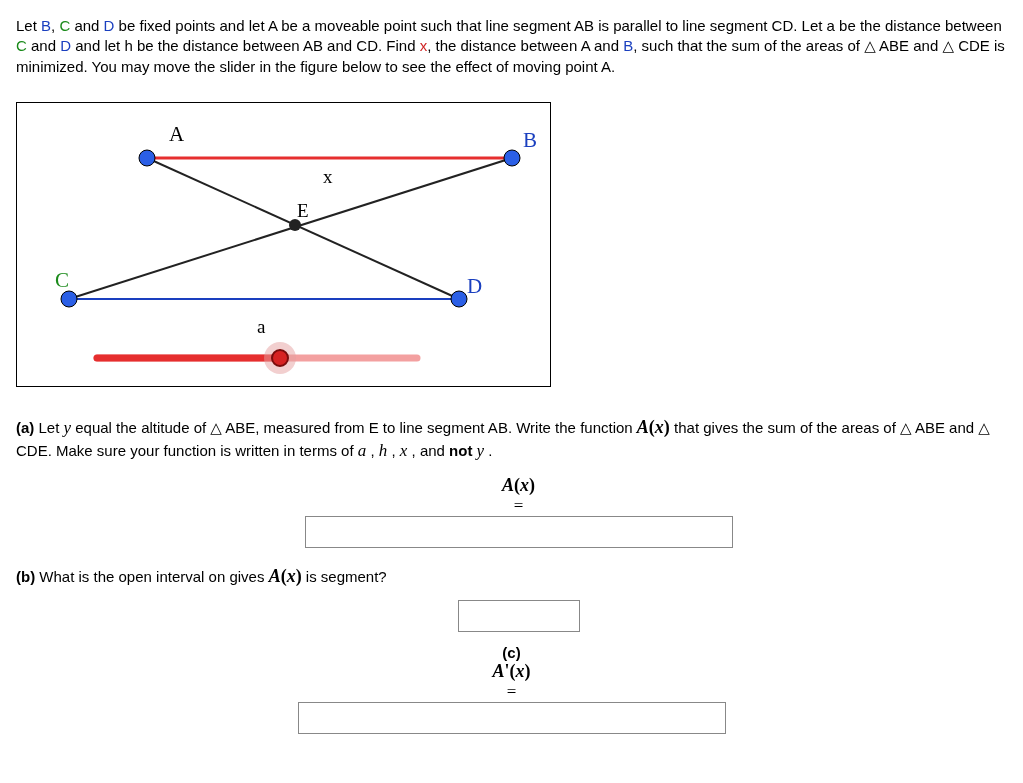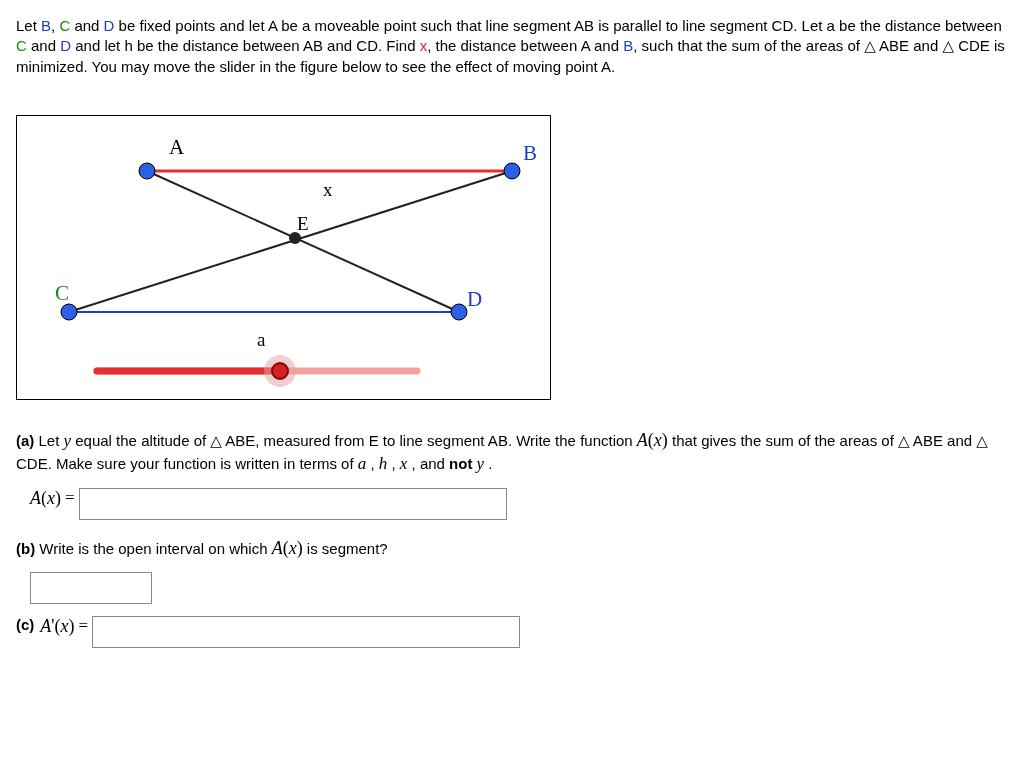--- a/index.html
+++ b/index.html
@@ -5,37 +5,37 @@
     body {
       font-family: "Trebuchet MS", "Lucida Sans Unicode", "Lucida Grande", sans-serif;
       font-size: 15px;
       margin: 0;
       padding: 16px;
       color: #000;
       background: #fff;
     }
     .problem {
       line-height: 1.35;
-      margin-bottom: 24px;
+      margin-bottom: 11px;
     }
     .pt-b, .pt-d { color: #1a3fbf; font-weight: normal; }
     .pt-c { color: #1a8a1a; font-weight: normal; }
     .pt-a { color: #000; font-weight: normal; }
     .red-txt { color: #d02828; font-weight: normal; }
     .figure {
       border: 1px solid #000;
       margin: 14px 0 12px 0;
       display: inline-block;
     }
     .mathvar { font-family: 'Times New Roman', serif; font-style: italic; font-size: 17px; }
     .math-eq { font-family: 'Times New Roman', serif; font-style: normal; font-size: 17px; padding: 0 4px;}
-    .mathA { font-family: 'Times New Roman', serif; font-style: italic; font-size: 18px; }
+    .mathA { font-family: 'Times New Roman', serif; font-style: italic; font-size: 18px; font-weight: bold; }
     .part-label { font-weight: bold; }
     .subsection { margin: 16px 0 12px 0; line-height:1.35;}
-    .field-row { display: flex; align-items: flex-start; margin: 12px 0 12px 14px; }
+    .field-row { display: flex; align-items: center; margin: 12px 0 12px 14px; flex-direction: column; }
     .ans-input {
       border: 1px solid #888;
       background: #fff;
       height: 26px;
       padding: 2px 4px;
       font-family: inherit;
       font-size: 14px;
     }
     .ans-wide { width: 418px; }
     .ans-wide-c { width: 418px; }
@@ -93,21 +93,21 @@
   <span class="part-label">(a)</span><span> Let </span><span class="mathvar">y</span><span> equal the altitude of </span><span class="tri">△</span><span> ABE, measured from E to line segment AB. Write the function </span><span class="mathA"><span>A</span><span class="parens">(</span><span>x</span><span class="parens">)</span></span><span> that gives the sum of the areas of </span><span class="tri">△</span><span> ABE and </span><span class="tri">△</span><span> CDE. Make sure your function is written in terms of </span><span class="mathvar">a</span><span> , </span><span class="mathvar">h</span><span> , </span><span class="mathvar">x</span><span> , and </span><span class="part-label">not </span><span class="mathvar">y</span><span> .</span>
 </div>
 
 <div class="field-row">
   <span class="mathA"><span>A</span><span class="parens">(</span><span>x</span><span class="parens">)</span></span>
     <span class="math-eq"> = </span>
   <input class="ans-input ans-wide" type="text" style="">
 </div>
 
 <div class="subsection">
-  <span class="part-label">(b)</span><span> Write is the open interval on which </span><span class="mathA"><span>A</span><span class="parens">(</span><span>x</span><span class="parens">)</span></span><span> is segment?</span>
+  <span class="part-label">(b)</span><span> What is the open interval on gives </span><span class="mathA"><span>A</span><span class="parens">(</span><span>x</span><span class="parens">)</span></span><span> is segment?</span>
 </div>
 
 <div class="field-row">
   <input class="ans-input ans-narrow" type="text" style="">
 </div>
 
 <div class="field-row" style="margin-left:0;">
   <span class="part-label">(c)</span>
   <span style="width:6px;"></span>
   <span class="mathA"><span>A</span><span class="parens">'(</span><span>x</span><span class="parens">)</span></span>

